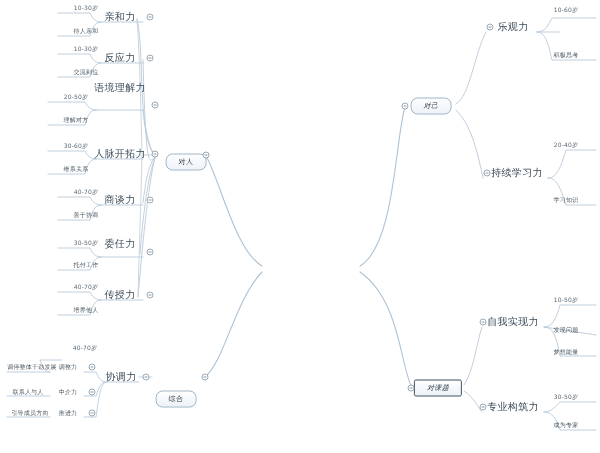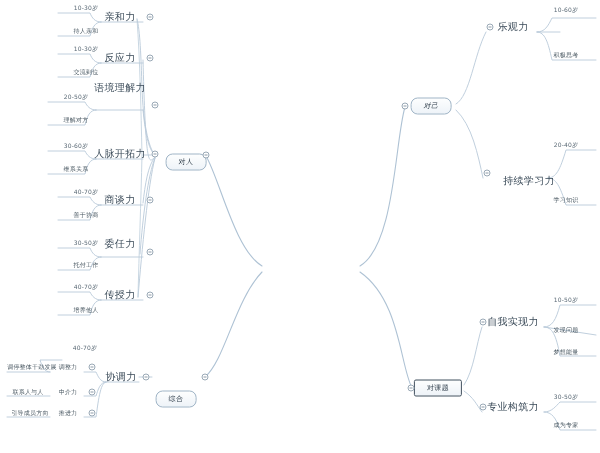--- a/index.html
+++ b/index.html
@@ -185,21 +185,21 @@
 
       <path d="M544,412 C552,412 556,406 560,402 L596,402"></path>
       <path d="M544,412 C552,412 556,418 560,430 L596,430"></path>
     </g>
   </svg>
 
 
   <div class="node cat" style="left:178px; top:162px;margin-left:8px;">对人</div>
   <div class="node cat" style="left:176px; top:399px;">综合</div>
   <div class="node cat" style="left:431px; top:106px;font-style:italic;">对己</div>
-  <div class="node cat dark" style="left:438px; top:388px;">对课题</div>
+  <div class="node cat dark" style="left:438px; top:388px;font-style:italic;">对课题</div>
 
   <div class="toggle" style="left:206px; top:155px;"></div>
   <div class="toggle" style="left:205px; top:377px;"></div>
   <div class="toggle" style="left:405px; top:106px;"></div>
   <div class="toggle" style="left:411px; top:388px;"></div>
 
   <div class="node ability" style="left:120px; top:17px;">亲和力</div>
   <div class="toggle" style="left:150px; top:17px;"></div>
 
   <div class="node ability" style="left:120px; top:58px;">反应力</div>
@@ -219,21 +219,21 @@
 
   <div class="node ability" style="left:120px; top:295px;">传授力</div>
   <div class="toggle" style="left:150px; top:295px;"></div>
 
   <div class="node ability" style="left:121px; top:377px;">协调力</div>
   <div class="toggle" style="left:146px; top:377px;"></div>
 
   <div class="node ability" style="left:513px; top:27px;">乐观力</div>
   <div class="toggle" style="left:490px; top:27px;"></div>
 
-  <div class="node ability" style="left:517px; top:181px;margin-left:12px;">持续学习力</div>
+  <div class="node ability" style="left:517px; top:173px;">持续学习力</div>
   <div class="toggle" style="left:487px; top:173px;"></div>
 
   <div class="node ability" style="left:513px; top:322px;">自我实现力</div>
   <div class="toggle" style="left:483px; top:322px;"></div>
 
   <div class="node ability" style="left:513px; top:407px;">专业构筑力</div>
   <div class="toggle" style="left:483px; top:407px;"></div>
 
   <div class="node leaf age" style="left:86px; top:8px;">10-30岁</div>
   <div class="node leaf" style="left:86px; top:31px;">待人亲和</div>

